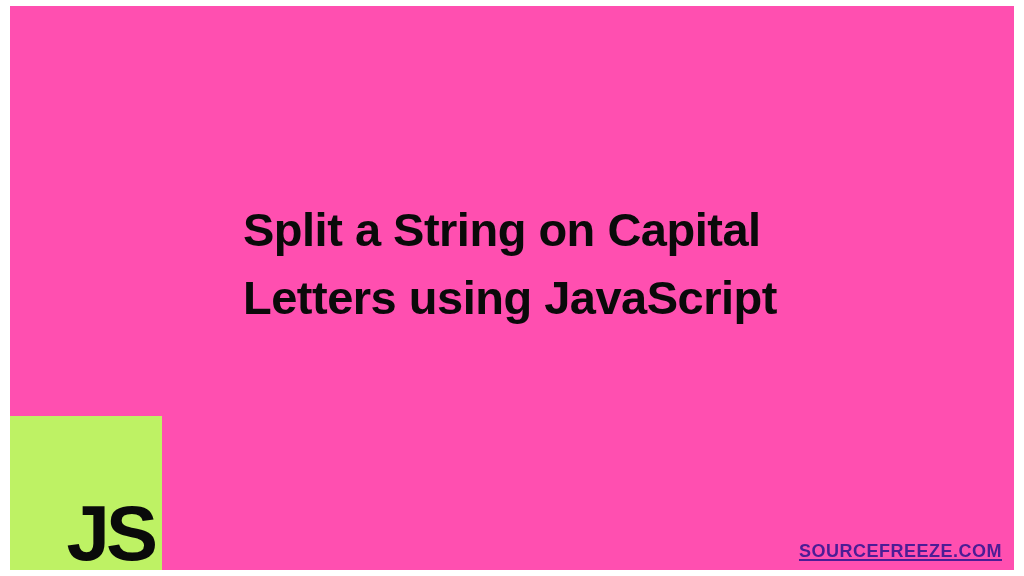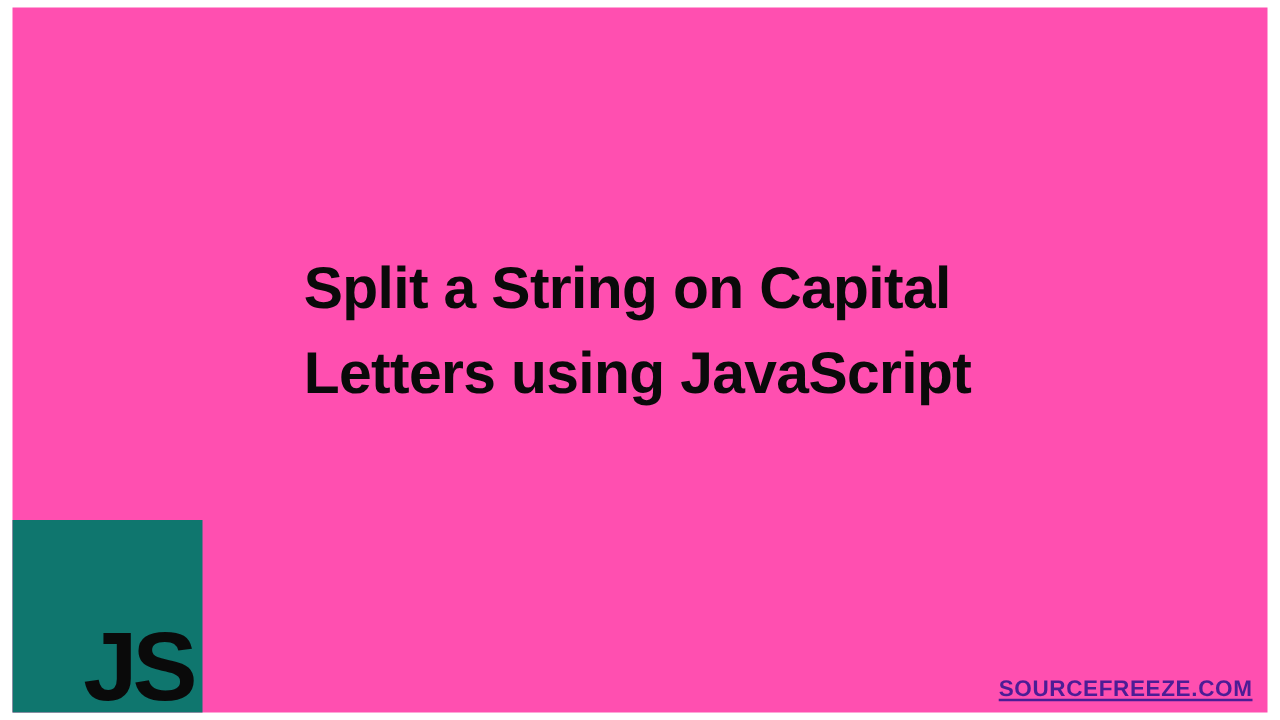--- a/index.html
+++ b/index.html
@@ -33,21 +33,21 @@
       line-height: 1.45;
       letter-spacing: -0.5px;
       margin-left: 48px;
     }
     .js-block {
       position: absolute;
       left: 0;
       bottom: 0;
       width: 152px;
       height: 154px;
-      background: #0f766e;
+      background: #bef264;
       display: flex;
       align-items: flex-end;
       justify-content: flex-end;
       padding: 4px 8px 0 0;
     }
     .js-text {
       font-size: 78px;
       font-weight: 900;
       color: #0a0a0a;
       letter-spacing: -4px;

